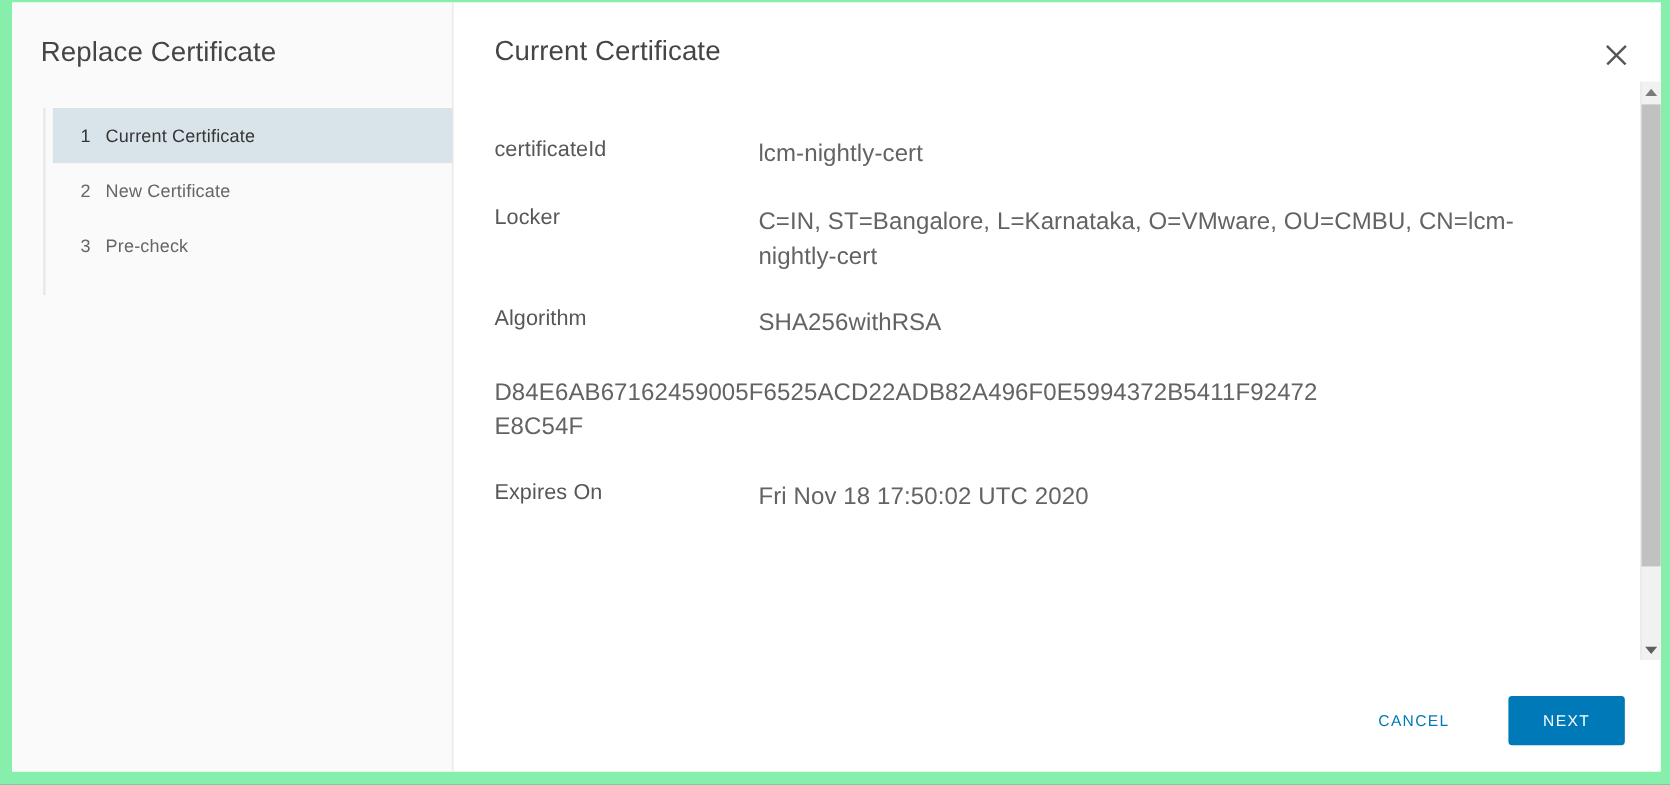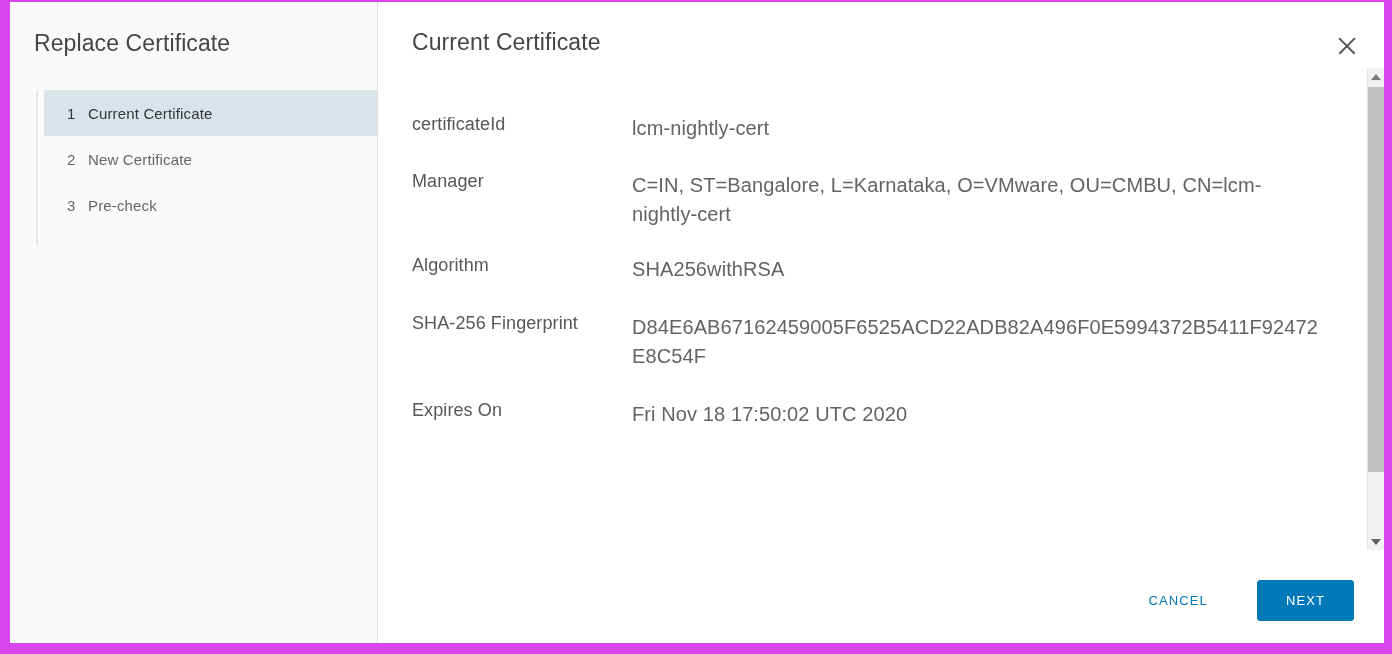--- a/index.html
+++ b/index.html
@@ -10,21 +10,21 @@
     height: 654px;
     overflow: hidden;
     background: #404040;
     font-family: "Liberation Sans", sans-serif;
   }
 
   
   #page-frame {
     position: absolute;
     inset: 0;
-    background: #d946ef;
+    background: #86efac;
   }
 
   
   #wizard {
     position: absolute;
     left: 10px;
     top: 2px;
     width: 1374px;
     height: 641px;
     background: #ffffff;
@@ -282,32 +282,31 @@
 
       <div id="detail-scroll">
         <div id="detail-table">
 
           <div class="detail-row first">
             <div class="detail-label">certificateId</div>
             <div class="detail-value">lcm-nightly-cert</div>
           </div>
 
           <div class="detail-row tall">
-            <div class="detail-label">Manager</div>
+            <div class="detail-label">Locker</div>
             <div class="detail-value">C=IN, ST=Bangalore, L=Karnataka, O=VMware, OU=CMBU, CN=lcm-nightly-cert</div>
           </div>
 
 
           <div class="detail-row">
             <div class="detail-label">Algorithm</div>
             <div class="detail-value">SHA256withRSA</div>
           </div>
 
           <div class="detail-row">
-            <div class="detail-label">SHA-256 Fingerprint</div>
             <div class="detail-value">D84E6AB67162459005F6525ACD22ADB82A496F0E5994372B5411F92472E8C54F</div>
           </div>
 
 
           <div class="detail-row">
             <div class="detail-label">Expires On</div>
             <div class="detail-value">Fri Nov 18 17:50:02 UTC 2020</div>
           </div>
 
         </div>

